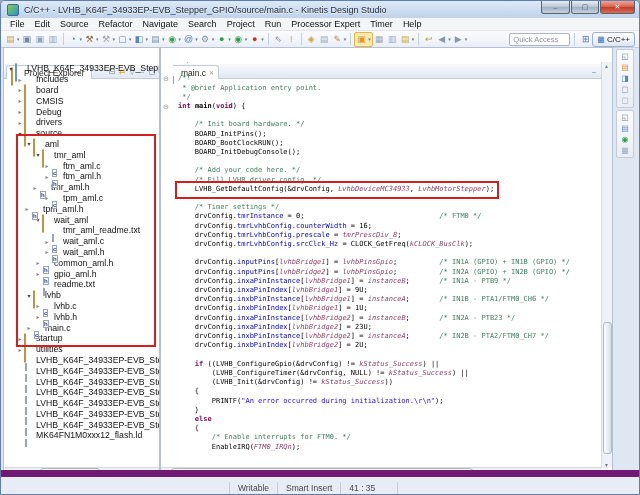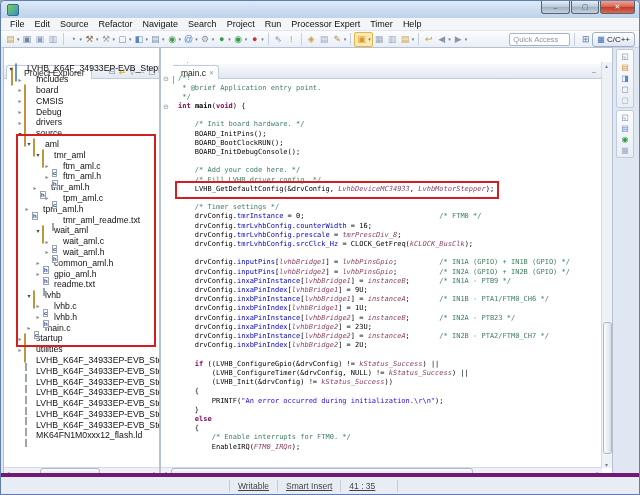--- a/index.html
+++ b/index.html
@@ -92,37 +92,38 @@
   .vs-thumb{position:absolute;left:1px;width:7px;top:64%;height:32%;
      background:linear-gradient(90deg,#fdfdfe,#d8dfe9);border:1px solid #aeb9c8;border-radius:3px;}
   #editor .hscroll{left:0;right:10px;}
   
   #rtrim{position:absolute;left:612px;right:2px;top:46px;bottom:17px;}
   .rt-group{display:flex;flex-direction:column;align-items:center;border:1px solid #c2cbd9;
      background:linear-gradient(#fbfcfe,#e9eef6);border-radius:2px;margin:2px 3px;padding:1px 0;}
   .rt-ic{width:12px;height:11px;font-size:8px;text-align:center;line-height:11px;}
   
   .statusbar{position:absolute;left:0;right:0;bottom:0;height:17px;background:#e8edf5;
-     border-top:4px solid #701a75;display:flex;align-items:center;font-size:8.5px;color:#444;text-decoration:underline;}
+     border-top:7px solid #701a75;display:flex;align-items:flex-end;font-size:8.5px;color:#444;}
   .sb-spacer{width:228px;}
   .sb-cell{border-left:1px solid #c6cdd8;height:12px;line-height:12px;padding:0 8px;}
   .sb-cell.pos{min-width:40px;}
   .sb-end{border-left:1px solid #c6cdd8;height:12px;}
   
   .redbox{position:absolute;border:2px solid #d21f1f;pointer-events:none;}
   #redbox-tree{left:15px;top:133px;width:136px;height:209px;}
   #redbox-code{left:174px;top:180px;width:320px;height:14px;}
 </style>
 </head>
 <body>
 
 <div id="app">
 
   <div class="titlebar">
     <span class="app-icon"></span>
+    <span class="title-text">C/C++ - LVHB_K64F_34933EP-EVB_Stepper_GPIO/source/main.c - Kinetis Design Studio</span>
     <span class="win-buttons">
       <span class="wbtn min">–</span>
       <span class="wbtn max">▢</span>
       <span class="wbtn close">✕</span>
     </span>
   </div>
 
   <div class="menubar" id="menubar">
       <span class="mi">File</span>
       <span class="mi">Edit</span>
@@ -334,29 +335,29 @@
         <div class="trow" style="padding-left: 39px;">
           <span class="texp">▸</span>
           <span class="tico"><span class="ic-filec">c</span></span>
           <span class="tlabel">tpm_aml.c</span>
         </div>
         <div class="trow" style="padding-left: 19px;">
           <span class="texp">▸</span>
           <span class="tico"><span class="ic-fileh">h</span></span>
           <span class="tlabel">tpm_aml.h</span>
         </div>
+        <div class="trow" style="padding-left: 30px;">
+          <span class="texp open">▾</span>
+          <span class="tico"><span class="ic-folder"></span></span>
+          <span class="tlabel">wait_aml</span>
+        </div>
         <div class="trow" style="padding-left: 39px;">
           <span class="texp"></span>
           <span class="tico"><span class="ic-filetxt"></span></span>
           <span class="tlabel">tmr_aml_readme.txt</span>
-        </div>
-        <div class="trow" style="padding-left: 30px;">
-          <span class="texp open">▾</span>
-          <span class="tico"><span class="ic-folder"></span></span>
-          <span class="tlabel">wait_aml</span>
         </div>
         <div class="trow" style="padding-left: 39px;">
           <span class="texp">▸</span>
           <span class="tico"><span class="ic-filec">c</span></span>
           <span class="tlabel">wait_aml.c</span>
         </div>
         <div class="trow" style="padding-left: 39px;">
           <span class="texp">▸</span>
           <span class="tico"><span class="ic-fileh">h</span></span>
           <span class="tlabel">wait_aml.h</span>

